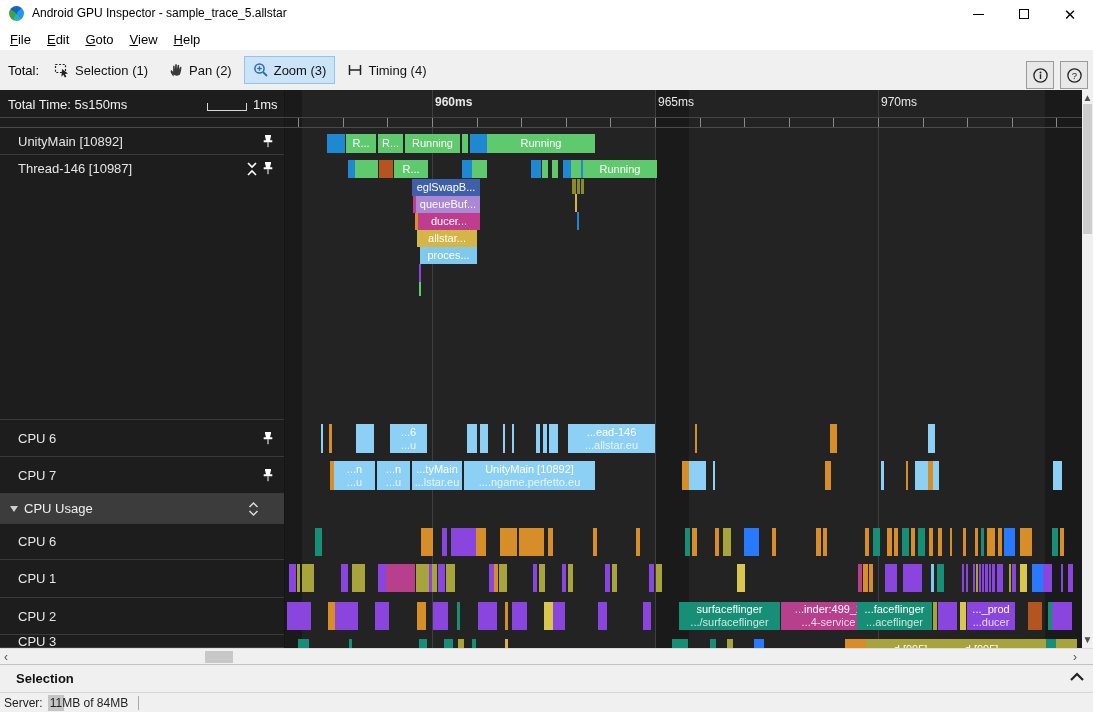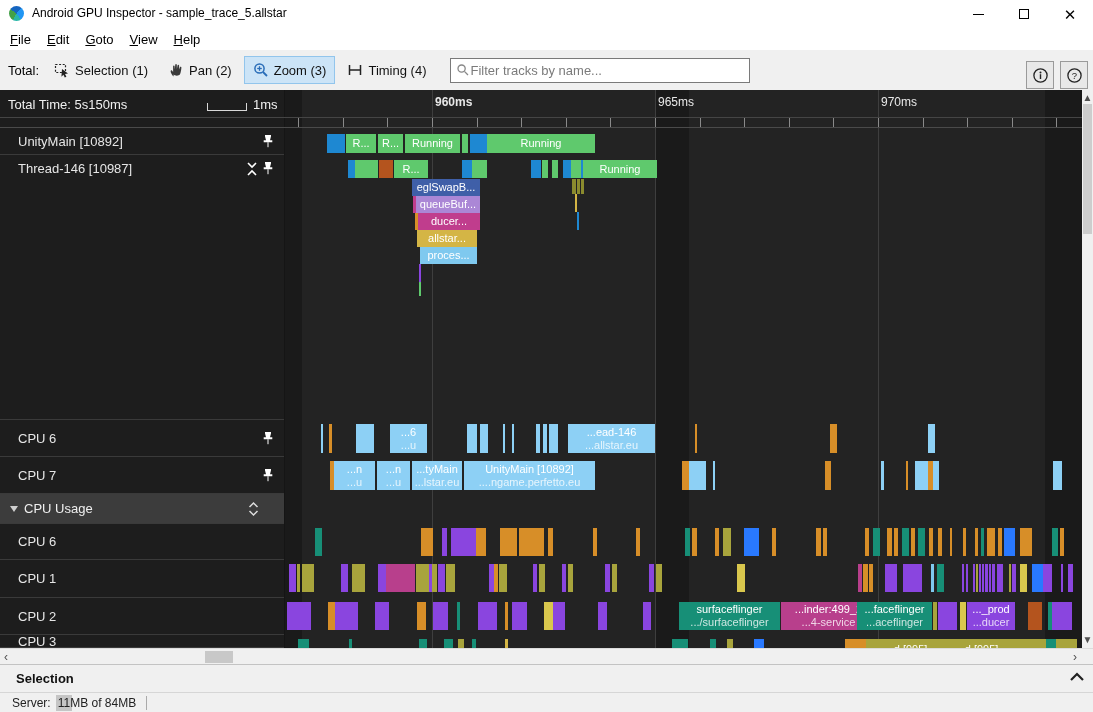--- a/index.html
+++ b/index.html
@@ -73,21 +73,21 @@
   #hthumb { position:absolute; left:205px; top:2px; width:28px; height:12px; background:#c8c8c8; }
   .harrow { position:absolute; top:1px; color:#505050; font-size:12px; line-height:14px; }
 
   
   #selpanel { position:relative; height:28px; background:#f0f0f0; border-top:1px solid #c3c3c3; }
   #sel-title { position:absolute; left:8px; top:6px; font-size:13px; font-weight:bold; color:#111;margin-left:8px; }
   #sel-collapse { position:absolute; right:8px; top:5px; }
 
   
   #statusbar { position:relative; height:20px; background:#f0f0f0; border-top:1px solid #d6d6d6;
-    display:flex; align-items:center; font-size:12px; color:#222; padding-left:12px; }
+    display:flex; align-items:center; font-size:12px; color:#222; padding-left:4px; }
   #server-box { position:relative; margin-left:5px; padding:1px 4px 1px 2px; }
   #server-fill { position:absolute; left:0; top:0; width:16px; height:100%; background:#c5c5c5; }
   #server-text { position:relative; }
   #status-div { width:1px; height:14px; background:#aaa; margin-left:6px; }
 </style>
 </head>
 <body>
 
 <div id="titlebar">
   <div id="app-icon"></div>
@@ -144,27 +144,20 @@
       </div>
       <div class="mode-btn">
         <span style="display: flex;">
           <svg width="16" height="16" viewBox="0 0 16 16">
             <path d="M2.5 3v10M13.5 3v10M2.5 8h11" fill="none" stroke="#222" stroke-width="1.5"></path>
           </svg>
         </span>
         <span>Timing (4)</span>
       </div>
     </div>
-  <div id="filter-box">
-    <svg width="14" height="14" viewBox="0 0 14 14">
-      <circle cx="5.6" cy="5.6" r="3.6" fill="none" stroke="#888" stroke-width="1.3"></circle>
-      <line x1="8.4" y1="8.4" x2="12" y2="12" stroke="#888" stroke-width="1.3"></line>
-    </svg>
-    <input id="filter-input" placeholder="Filter tracks by name..." style="">
-  </div>
   <div class="tool-right" id="info-btn">
     <svg width="17" height="17" viewBox="0 0 17 17">
       <circle cx="8.5" cy="8.5" r="6.6" fill="none" stroke="#222" stroke-width="1.3"></circle>
       <circle cx="8.5" cy="5.4" r="1" fill="#222"></circle>
       <rect x="7.8" y="7.2" width="1.4" height="4.8" fill="#222"></rect>
     </svg>
   </div>
   <div class="tool-right" id="help-btn">
     <svg width="17" height="17" viewBox="0 0 17 17">
       <circle cx="8.5" cy="8.5" r="6.6" fill="none" stroke="#222" stroke-width="1.3"></circle>

